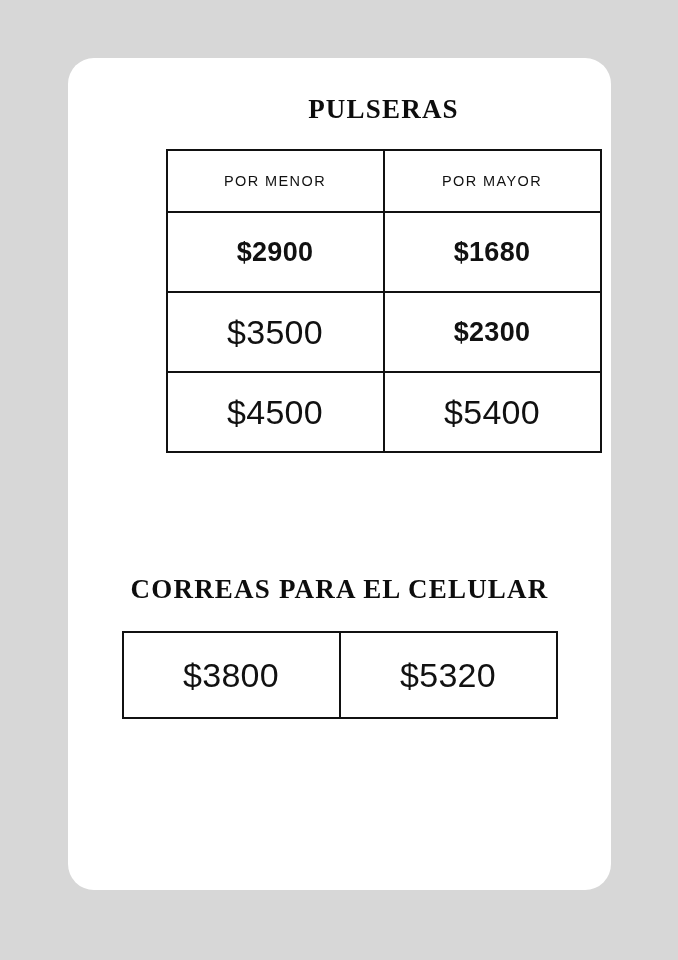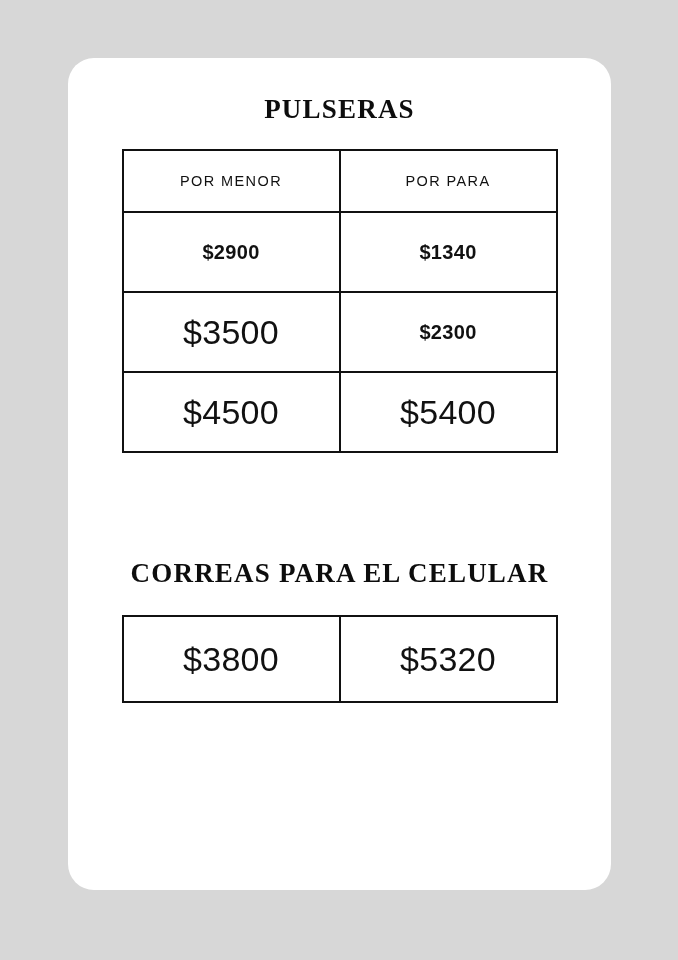--- a/index.html
+++ b/index.html
@@ -21,37 +21,38 @@
     height: 832px;
     background: #ffffff;
     border-radius: 26px;
     box-sizing: border-box;
   }
   .section {
     position: absolute;
     left: 0;
     width: 100%;
   }
-  .section-pulseras { top: 36px; }
+  .section-pulseras { top: 36px; padding-left: 44px; }
   .section-correas  { top: 500px; }
 
   .section-title {
     text-align: center;
     font-family: "Liberation Serif", serif;
     font-weight: bold;
     color: #0d0d0d;
     letter-spacing: 1.2px;
   }
   .title-pulseras {
     font-size: 27px;
     margin-bottom: 24px;
   }
   .title-correas {
     font-size: 27px;
     margin-bottom: 26px;
+    margin-top: 16px;
   }
 
   .price-table {
     border-collapse: collapse;
     margin: 0 auto;
     table-layout: fixed;
   }
   .price-table td {
     border: 2px solid #111111;
     width: 213px;
@@ -64,44 +65,44 @@
     font-size: 14.5px;
     letter-spacing: 1.4px;
     height: 58px !important;
   }
   .price-cell {
     font-size: 34px;
     letter-spacing: 0.3px;
   }
   .price-cell.bold {
     font-weight: bold;
-    font-size: 20px;
+    font-size: 27px;
   }
   .correas-table td {
     height: 82px;
     margin-left: 15px;
   }
 </style>
 </head>
 <body>
 
 <div class="card">
 
   <div class="section section-pulseras">
     <div class="section-title title-pulseras">PULSERAS</div>
 
     <table class="price-table">
       <tbody>
         <tr>
           <td class="hdr-cell">POR MENOR</td>
-          <td class="hdr-cell">POR PARA</td>
+          <td class="hdr-cell">POR MAYOR</td>
         </tr>
         <tr>
           <td class="price-cell bold">$2900</td>
-          <td class="price-cell bold">$1340</td>
+          <td class="price-cell bold">$1680</td>
         </tr>
         <tr>
           <td class="price-cell">$3500</td>
           <td class="price-cell bold">$2300</td>
         </tr>
         <tr>
           <td class="price-cell">$4500</td>
           <td class="price-cell">$5400</td>
         </tr>
       </tbody>

